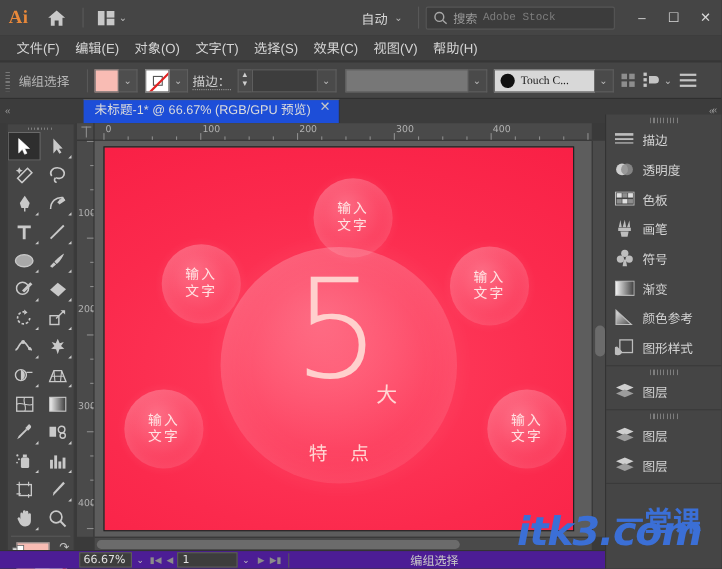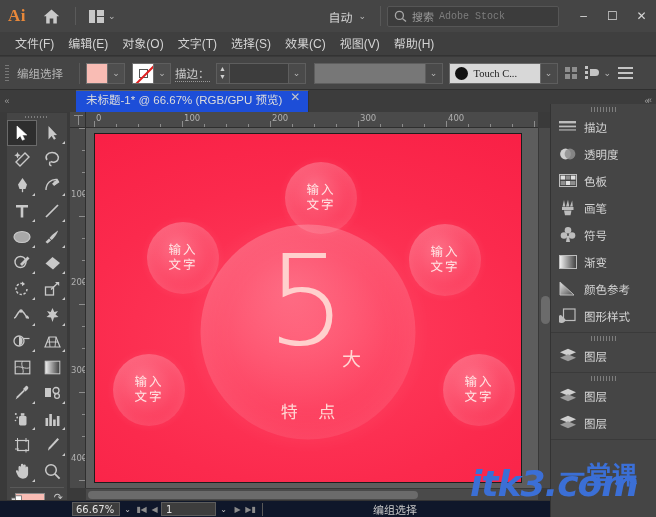--- a/index.html
+++ b/index.html
@@ -226,21 +226,21 @@
     background-position:center 3px; background-repeat:no-repeat; background-size:26px 5px;
   }
   .rp-item { display:flex; align-items:center; gap:7px; height:27px; padding-left:7px; }
   .rp-ico { width:19px; height:19px; flex:0 0 auto; display:flex; align-items:center; justify-content:center; color:#bdbdbd;}
   .rp-label { color:#d3d3d3; font-size:11.5px; white-space:nowrap; }
   .rp-collapse { position:absolute; right:4px; top:-9px; color:#9d9d9d; font-size:9px; }
 
   
   .statusbar {
     position:absolute; left:0px; top:500px; width:550px; height:17px;
-    background:#0f172a; display:flex; align-items:center; border-top:1px solid #333;
+    background:#4c1d95; display:flex; align-items:center; border-top:1px solid #333;
   }
   .sb-pad { width:72px; height:17px; }
   .zoom-field {
     width:48px; height:14px; background:#3d3d3d; border:1px solid #5c5c5c;
     color:#e2e2e2; font-size:10px; display:flex; align-items:center; padding-left:3px;
     font-family:"DejaVu Sans", sans-serif;
   }
   .sb-drop { width:15px; height:14px; display:flex; align-items:center; justify-content:center; color:#c2c2c2; font-size:8px; }
   .sb-nav { width:13px; height:14px; display:flex; align-items:center; justify-content:center; color:#8b8b8b; font-size:8px; }
   .page-field {

